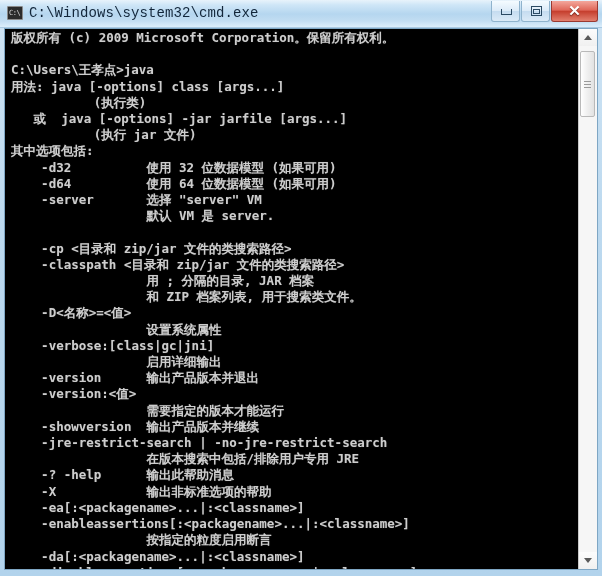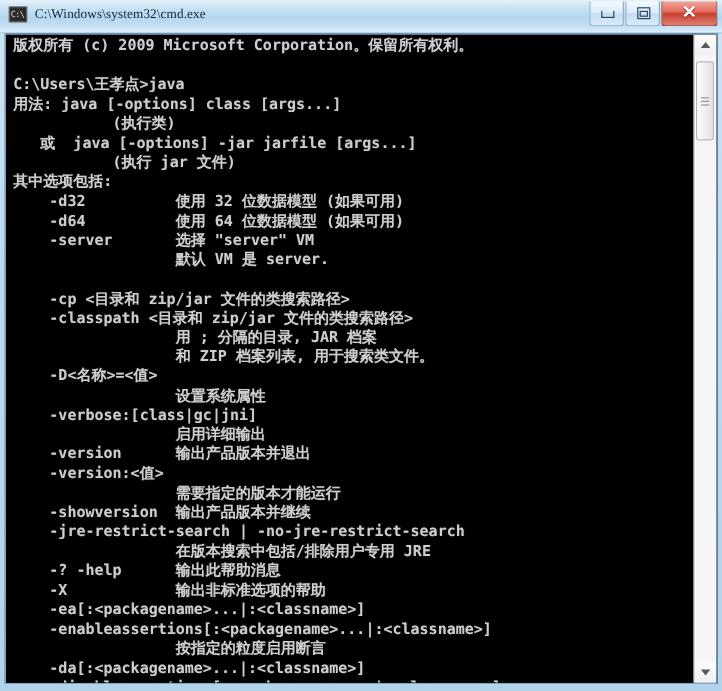--- a/index.html
+++ b/index.html
@@ -54,22 +54,22 @@
     content: "C:\\";
     position: absolute;
     left: 1px; top: 0px;
     font-family: "DejaVu Sans Mono", monospace;
     font-size: 7px;
     line-height: 12px;
     color: #d8d8d8;
     letter-spacing: -0.5px;
   }
   #title-text {
-    font-family: Liberation Serif, serif;
-    font-size: 11px;
+    font-family: Liberation Mono, monospace;
+    font-size: 14px;
     color: #12263a;
     white-space: nowrap;
     letter-spacing: 0.1px;
   }
 
   
   #win-controls {
     position: absolute;
     right: 4px; top: 1px;
     display: flex;

